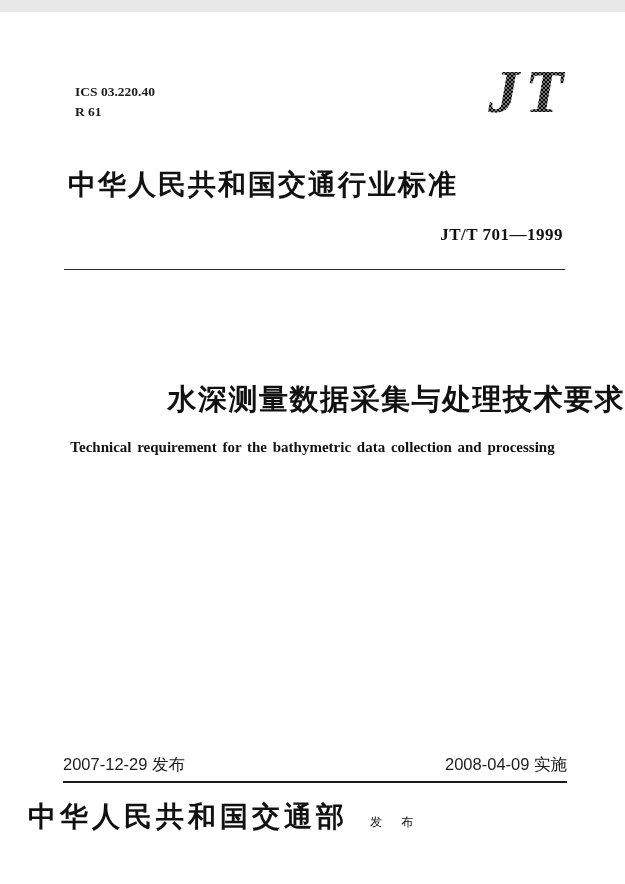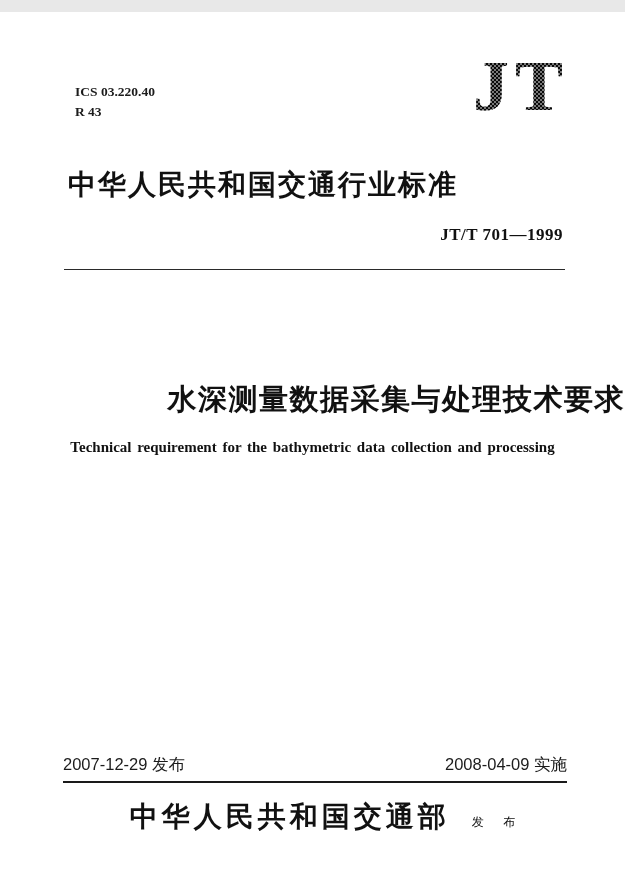--- a/index.html
+++ b/index.html
@@ -25,35 +25,36 @@
     font-family: "Liberation Serif", "DejaVu Serif", serif;
     font-weight: bold;
     font-size: 13.5px;
     line-height: 1.45;
     color: #1c1c1c;
   }
 
   
   .logo {
     position: absolute;
-    top: 38px;
+    top: 48px;
     right: 56px;
     font-family: "Liberation Serif", "DejaVu Serif", serif;
     font-weight: bold;
-    font-size: 72px;
+    font-size: 62px;
     line-height: 1;
     letter-spacing: 6px;
     color: #222222;
     background-image:
       radial-gradient(#0a0a0a 34%, rgba(0,0,0,0) 38%),
       radial-gradient(#0a0a0a 34%, rgba(0,0,0,0) 38%);
     background-size: 4px 4px;
     background-position: 0 0, 2px 2px;
     -webkit-background-clip: text;
     background-clip: text;
+    font-style: italic;
   }
   @supports ((-webkit-background-clip: text) or (background-clip: text)) {
     .logo { color: rgba(10,10,10,0.55); }
   }
 
   
   .standard-type {
     position: absolute;
     top: 154px;
     left: 68px;
@@ -136,21 +137,20 @@
     height: 0;
     border: none;
     border-top: 2px solid #1a1a1a;
   }
   .publisher-row {
     position: absolute;
     top: 786px;
     left: 0;
     width: 100%;
     display: flex;
-    justify-content: center;
     align-items: baseline;
     color: #111111;
     padding-left: 28px;
   }
   .publisher-name {
     font-family: "Liberation Serif", "DejaVu Serif", serif;
     font-weight: bold;
     font-size: 28px;
     letter-spacing: 4px;
     white-space: nowrap;
@@ -164,21 +164,21 @@
     white-space: nowrap;
   }
 </style>
 </head>
 <body>
 
 <div class="page">
 
   <div class="ics-block">
     <div>ICS 03.220.40</div>
-    <div>R 43</div>
+    <div>R 61</div>
   </div>
 
   <div class="logo">JT</div>
 
   <div class="standard-type">中华人民共和国交通行业标准</div>
 
   <div class="standard-number">JT/T 701—1999</div>
 
   <hr class="rule-top">
 

